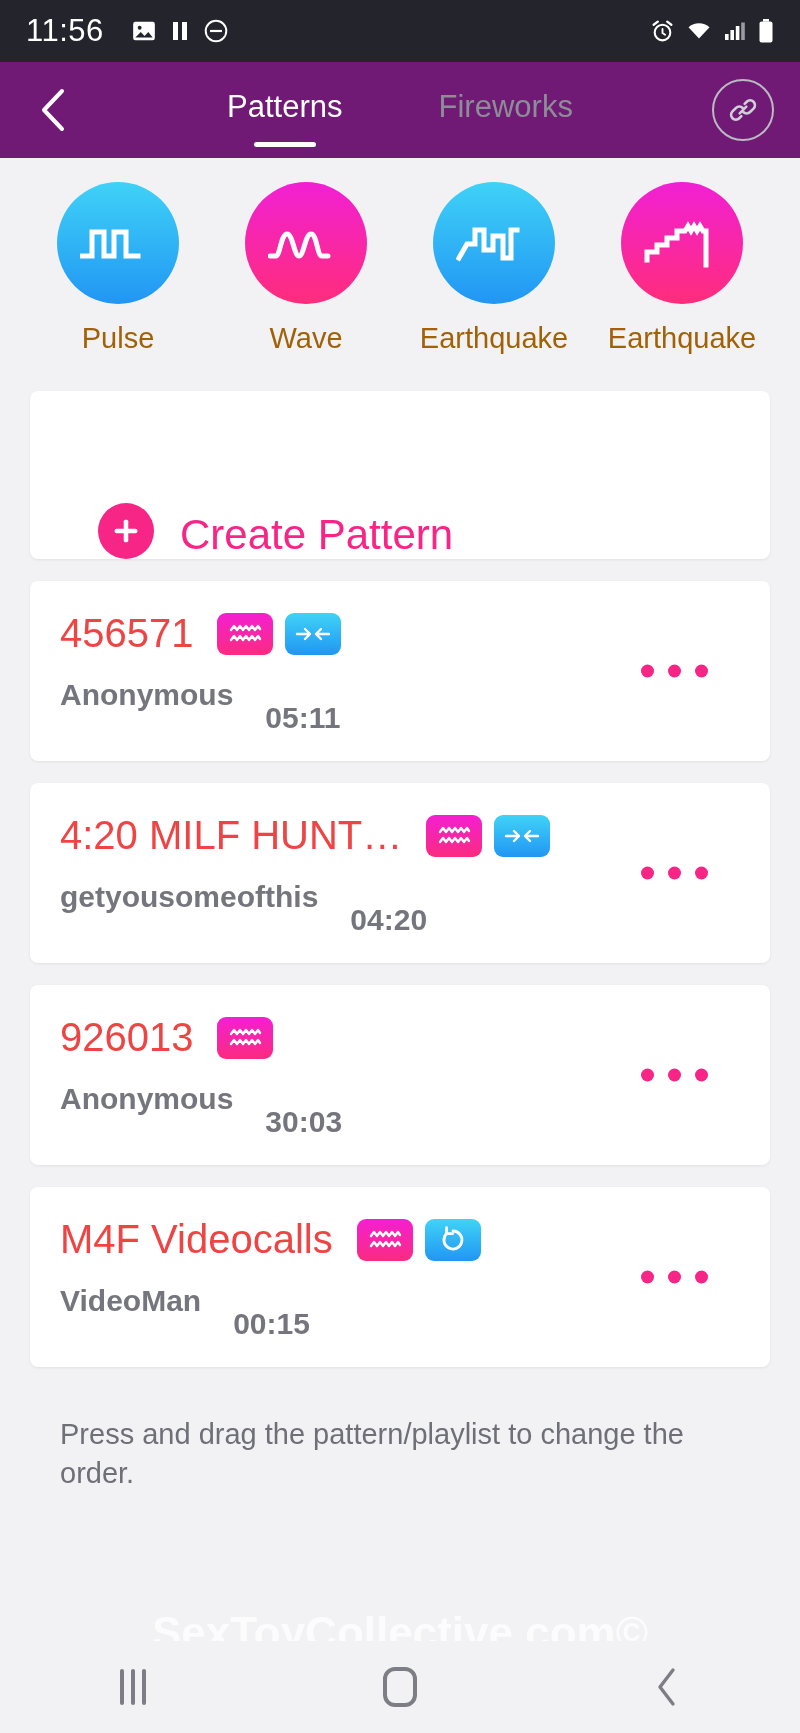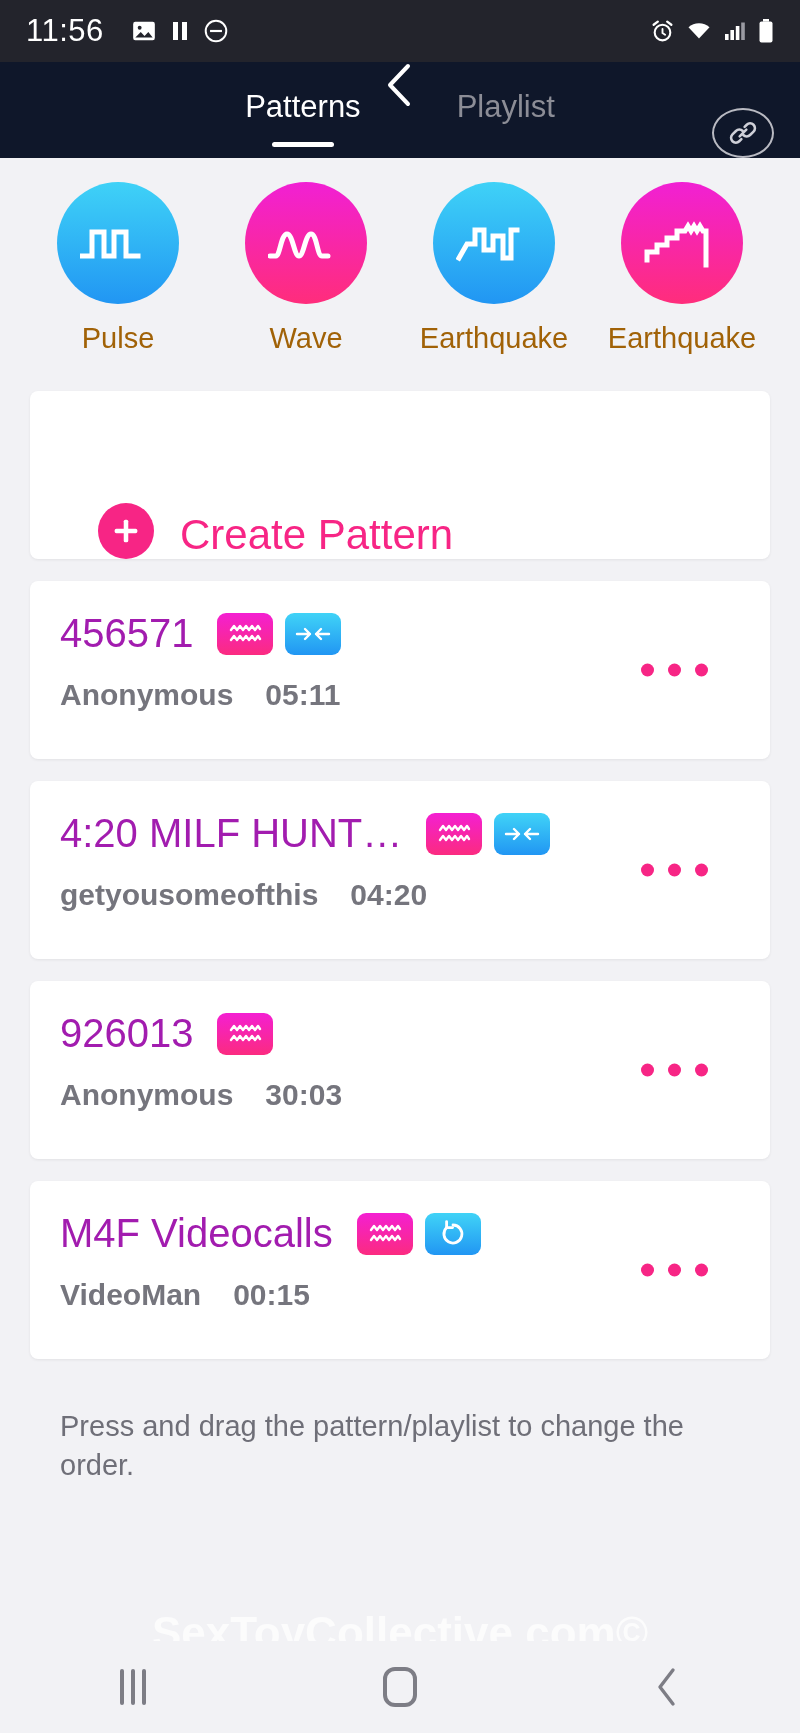--- a/index.html
+++ b/index.html
@@ -16,22 +16,22 @@
     height: 62px; background: #23242c; color: #fff;
     display: flex; align-items: center; padding: 0 26px;
   }
   .sb-time { font-size: 31px; letter-spacing: .5px; font-weight: 400; margin-right: 14px; }
   .sb-left { display: flex; align-items: center; gap: 13px; }
   .sb-right { margin-left: auto; display: flex; align-items: center; gap: 11px; }
   .sb-ico { display: inline-flex; align-items: center; justify-content: center; }
 
   
   .header {
-    height: 96px; background: #0f172a; position: relative;
-    display: flex; align-items: center; padding: 0 26px; flex-direction: column;
+    height: 96px; background: #701a75; position: relative;
+    display: flex; align-items: center; padding: 0 26px;
   }
   .back-btn { width: 56px; height: 56px; display: flex; align-items: center; justify-content: center; }
   .tabs { position: absolute; left: 0; right: 0; top: 0; bottom: 0;
           display: flex; align-items: center; justify-content: center; gap: 96px; pointer-events: none; }
   .tab { position: relative; pointer-events: auto; }
   .tab-label { font-size: 31px; color: #8c8d96; display: block; padding-bottom: 6px; }
   .tab.active .tab-label { color: #ffffff; }
   .tab-underline { position: absolute; left: 50%; transform: translateX(-50%); bottom: -16px;
                    width: 62px; height: 5px; background: #fff; border-radius: 3px; }
   .link-btn { margin-left: auto; width: 62px; height: 62px; border: 2.5px solid #b9bac2;
@@ -51,29 +51,29 @@
     background: #ffffff; border-radius: 8px; margin: 0 30px 22px;
     box-shadow: 0 1px 3px rgba(0,0,0,0.07);
   }
   .create-card { height: 168px; display: flex; align-items: flex-end; padding-left: 68px; margin-top: 22px; }
   .plus-circle { width: 56px; height: 56px; border-radius: 50%; background: #f72585;
                  display: flex; align-items: center; justify-content: center; flex: none; }
   .create-label { font-size: 42px; color: #f72585; margin-left: 26px; }
 
   .pattern-card { padding: 30px 30px 26px 30px; position: relative; min-height: 178px; }
   .pc-row1 { display: flex; align-items: center; }
-  .pc-title { font-size: 40px; color: #a21caf; white-space: nowrap; text-align: center; }
+  .pc-title { font-size: 40px; color: #ef4444; white-space: nowrap; text-align: center; }
   .badges { display: flex; gap: 12px; margin-left: 24px; }
   .badge { width: 56px; height: 42px; border-radius: 9px; display: flex;
            align-items: center; justify-content: center; flex: none; }
   .badge.vib  { background: linear-gradient(180deg,#f41fd2 0%,#fb2b80 100%); }
   .badge.blue { background: linear-gradient(180deg,#40d3f7 0%,#2196f3 100%); }
   .pc-row2 { margin-top: 22px; display: flex; align-items: flex-start; font-weight: bold; }
   .pc-author { font-size: 30px; color: #75757d; }
-  .pc-time { font-size: 30px; color: #75757d; margin-left: 32px; }
+  .pc-time { font-size: 30px; color: #75757d; margin-left: 32px; margin-top: 23px; }
   .dots { position: absolute; right: 62px; top: 50%; transform: translateY(-50%);
           display: flex; gap: 14px; }
   .dot { width: 13px; height: 13px; border-radius: 50%; background: #f72585; }
 
   
   .footer-hint { padding: 26px 60px 0; text-align: left; font-size: 29px;
                  color: #6f6f78; line-height: 1.35; }
   .watermark { position: absolute; left: 0; right: 0; top: 1608px; text-align: center;
                font-size: 44px; font-weight: bold; color: rgba(255,255,255,0.72);
                letter-spacing: 0px; }
@@ -151,21 +151,21 @@
       <svg width="34" height="46" viewBox="0 0 34 46">
           <path d="M25 4L7 23l18 19" stroke="#ffffff" stroke-width="4" fill="none" stroke-linecap="round" stroke-linejoin="round"></path>
         </svg>
     </div>
     <div class="tabs">
       <div class="tab active">
         <span class="tab-label">Patterns</span>
         <span class="tab-underline"></span>
       </div>
       <div class="tab">
-        <span class="tab-label">Playlist</span>
+        <span class="tab-label">Fireworks</span>
       </div>
     </div>
     <div class="link-btn">
       <svg width="32" height="32" viewBox="0 0 24 24">
           <path d="M9.5 14.5l5-5" stroke="#cfd0d8" stroke-width="1.9" stroke-linecap="round"></path>
           <path d="M13.2 7.4l1.6-1.6a3.6 3.6 0 015.1 5.1l-2.6 2.6a3.6 3.6 0 01-5.1 0" stroke="#cfd0d8" stroke-width="1.9" fill="none" stroke-linecap="round"></path>
           <path d="M10.8 16.6l-1.6 1.6a3.6 3.6 0 01-5.1-5.1l2.6-2.6a3.6 3.6 0 015.1 0" stroke="#cfd0d8" stroke-width="1.9" fill="none" stroke-linecap="round"></path>
         </svg>
     </div>
   </div>

